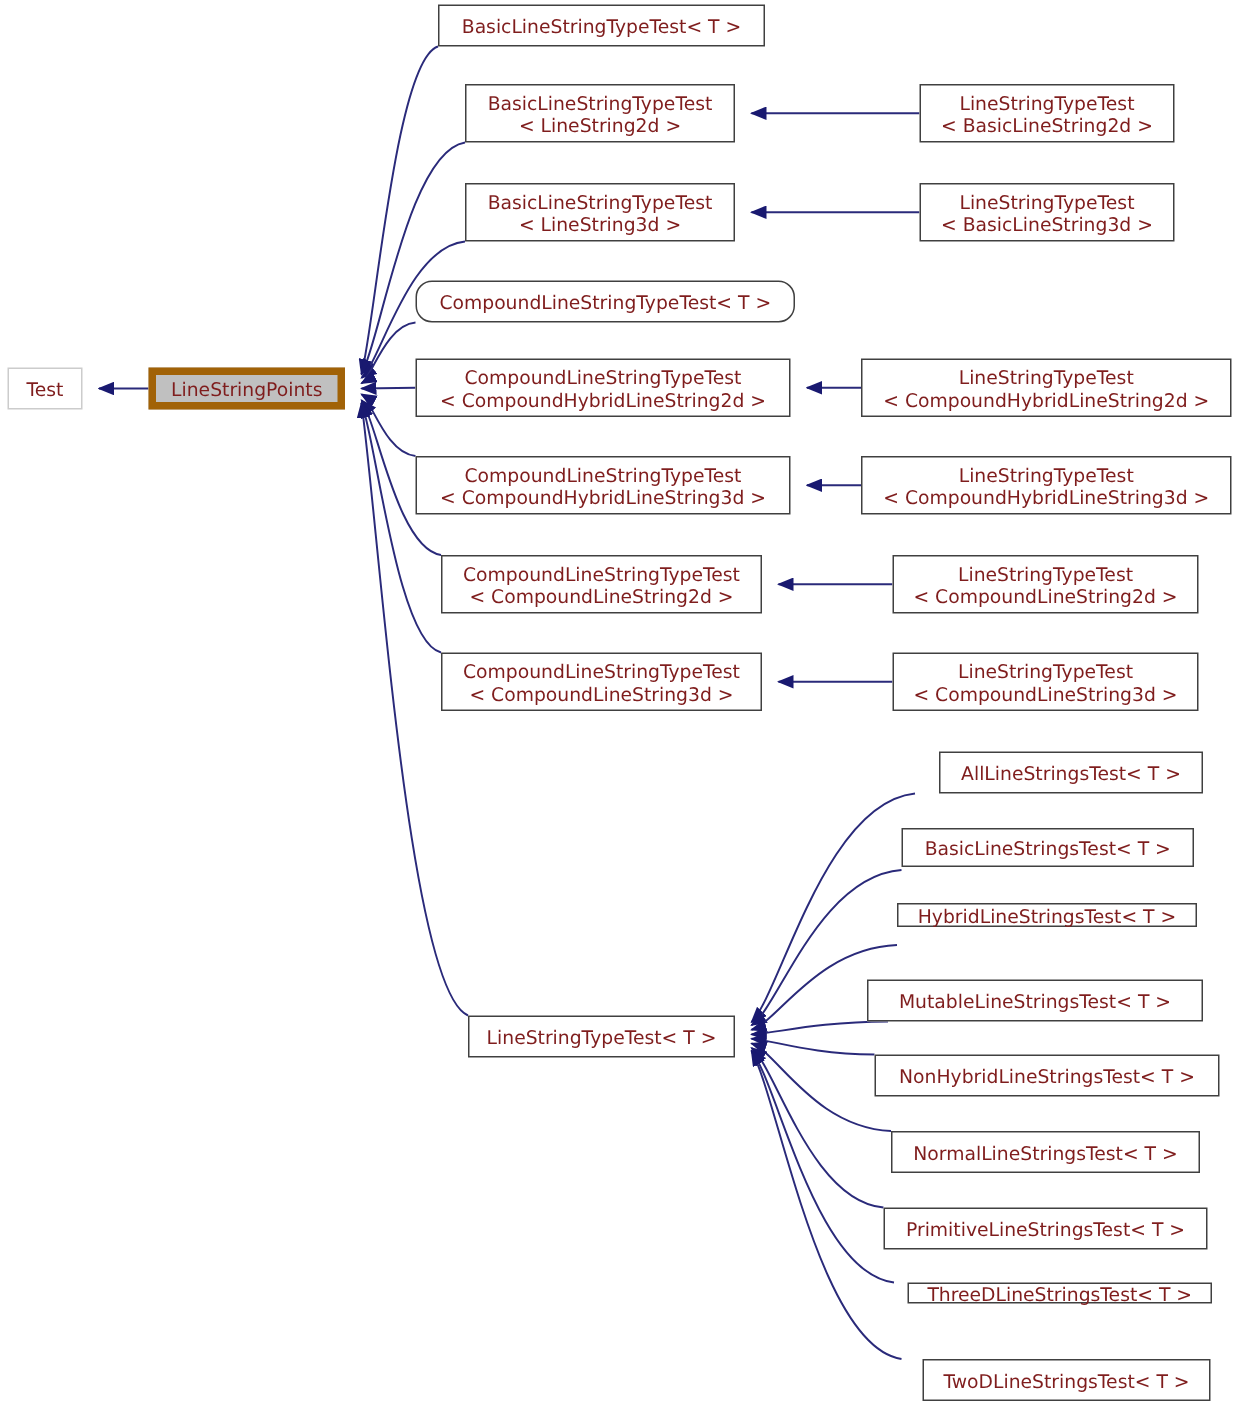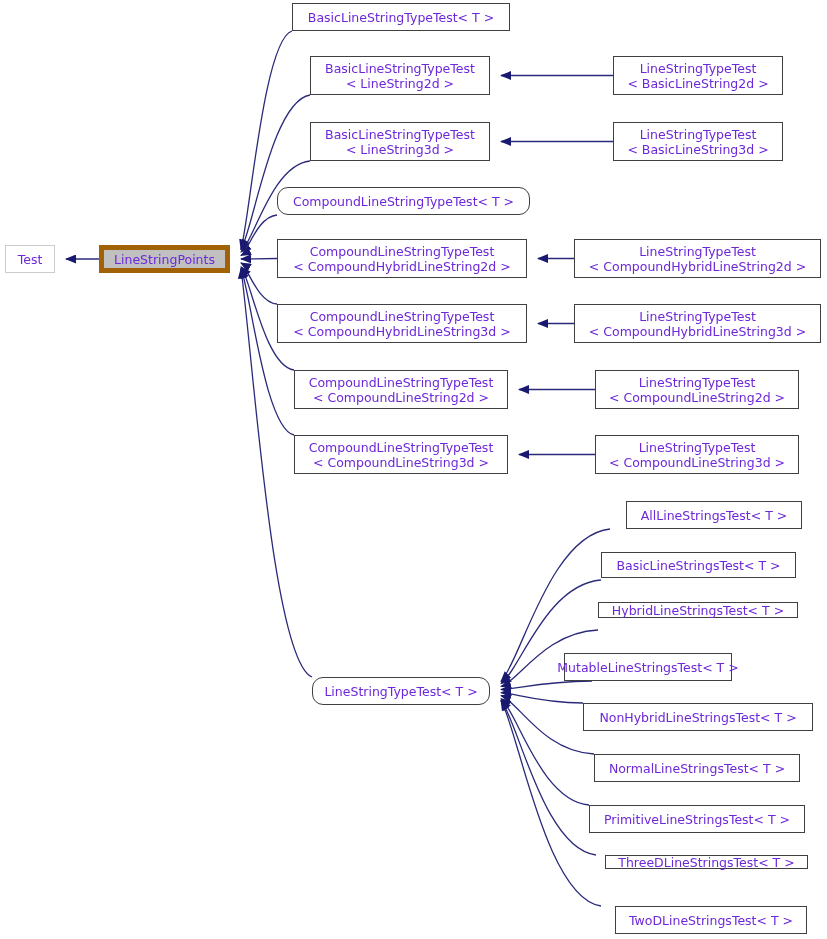--- a/index.html
+++ b/index.html
@@ -29,21 +29,21 @@
     position: absolute;
     box-sizing: border-box;
     display: flex;
     align-items: center;
     justify-content: center;
     text-align: center;
     background: #ffffff;
     border: 1px solid #404040;
     font-size: 12.5px;
     line-height: 15px;
-    color: #6d28d9;
+    color: #7f1d1d;
     white-space: pre;
     letter-spacing: 0px;
   }
   .node.root {
     background: #c0c0c0;
     border: 5px solid #a16207;
   }
   .node.base {
     border: 1px solid #cccccc;
   }
@@ -108,24 +108,24 @@
       <div class="node" style="left: 574px; top: 304px; width: 247px; height: 39px;">LineStringTypeTest
 &lt; CompoundHybridLineString3d &gt;</div>
       <div class="node" style="left: 294px; top: 370px; width: 214px; height: 39px;">CompoundLineStringTypeTest
 &lt; CompoundLineString2d &gt;</div>
       <div class="node" style="left: 294px; top: 435px; width: 214px; height: 39px;">CompoundLineStringTypeTest
 &lt; CompoundLineString3d &gt;</div>
       <div class="node" style="left: 595px; top: 370px; width: 204px; height: 39px;">LineStringTypeTest
 &lt; CompoundLineString2d &gt;</div>
       <div class="node" style="left: 595px; top: 435px; width: 204px; height: 39px;">LineStringTypeTest
 &lt; CompoundLineString3d &gt;</div>
-      <div class="node" style="left: 312px; top: 677px; width: 178px; height: 28px; border-radius: 11px;">LineStringTypeTest&lt; T &gt;</div>
+      <div class="node" style="left: 312px; top: 677px; width: 178px; height: 28px;">LineStringTypeTest&lt; T &gt;</div>
       <div class="node" style="left: 626px; top: 501px; width: 176px; height: 28px;">AllLineStringsTest&lt; T &gt;</div>
       <div class="node" style="left: 601px; top: 552px; width: 195px; height: 26px;">BasicLineStringsTest&lt; T &gt;</div>
       <div class="node" style="left: 598px; top: 602px; width: 200px; height: 16px;">HybridLineStringsTest&lt; T &gt;</div>
-      <div class="node" style="left: 564px; top: 653px; width: 168px; height: 28px;">MutableLineStringsTest&lt; T &gt;</div>
+      <div class="node" style="left: 578px; top: 653px; width: 224px; height: 28px;">MutableLineStringsTest&lt; T &gt;</div>
       <div class="node" style="left: 583px; top: 703px; width: 230px; height: 28px;">NonHybridLineStringsTest&lt; T &gt;</div>
       <div class="node" style="left: 594px; top: 754px; width: 206px; height: 28px;">NormalLineStringsTest&lt; T &gt;</div>
       <div class="node" style="left: 589px; top: 805px; width: 216px; height: 28px;">PrimitiveLineStringsTest&lt; T &gt;</div>
       <div class="node" style="left: 605px; top: 855px; width: 203px; height: 14px;">ThreeDLineStringsTest&lt; T &gt;</div>
       <div class="node" style="left: 615px; top: 906px; width: 192px; height: 28px;">TwoDLineStringsTest&lt; T &gt;</div>
     </div>
 </div>
 
 </body></html>

